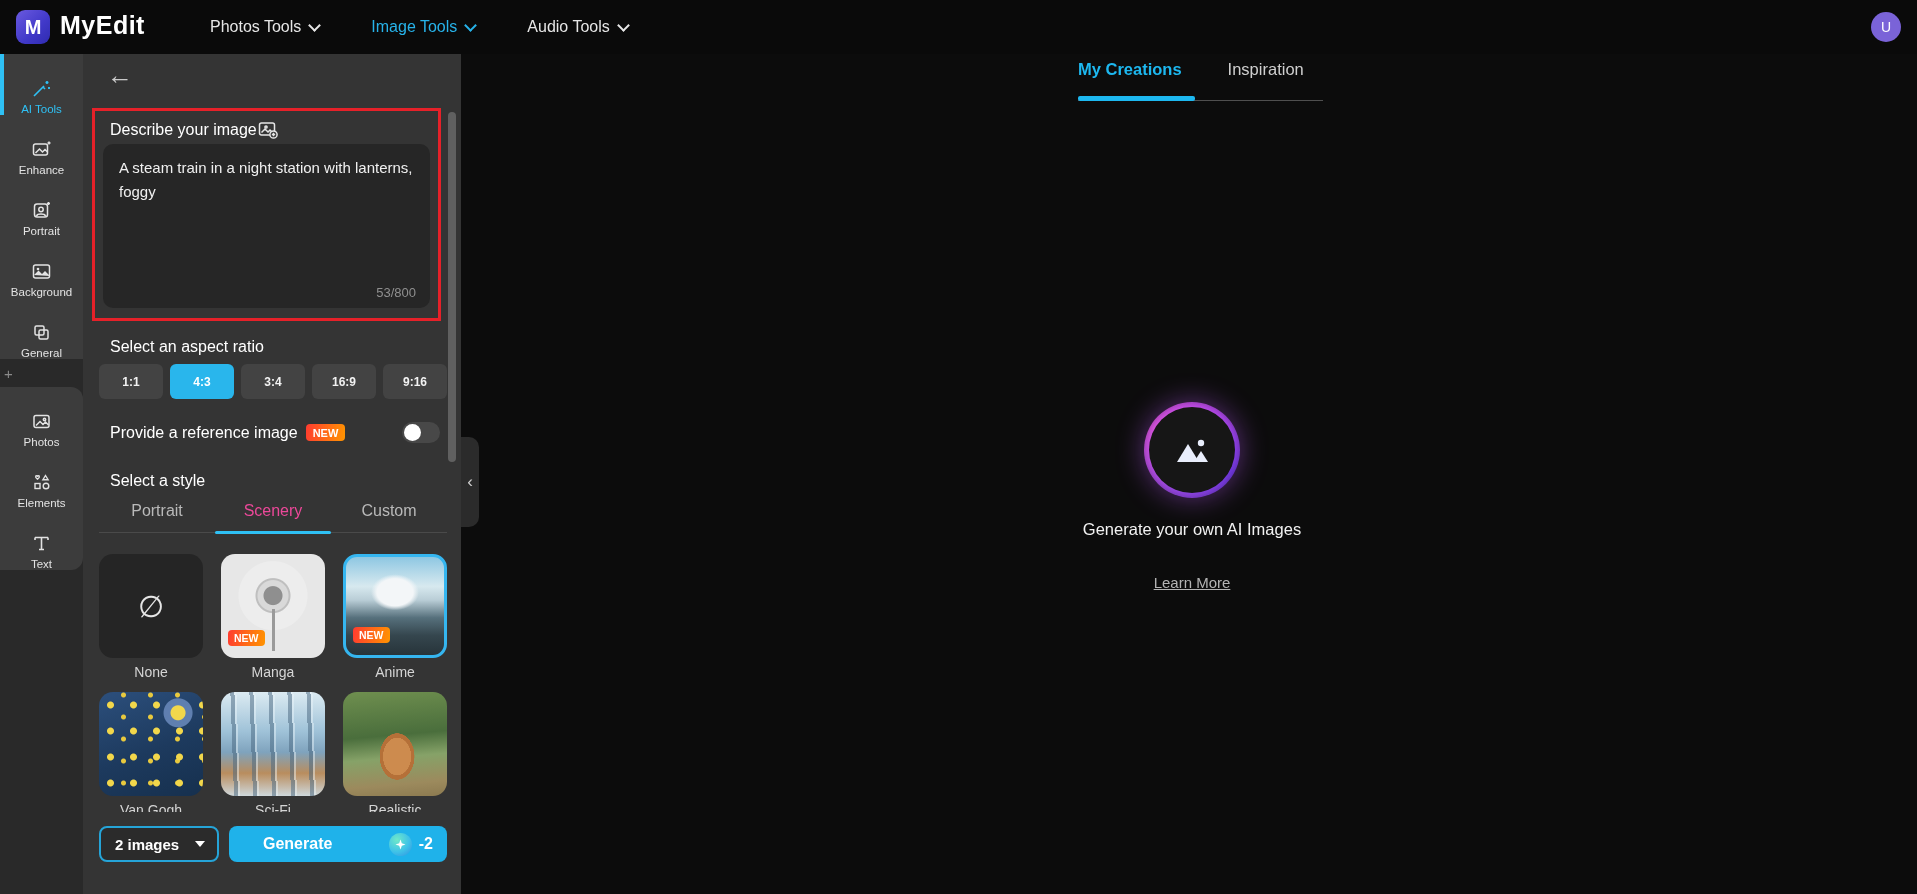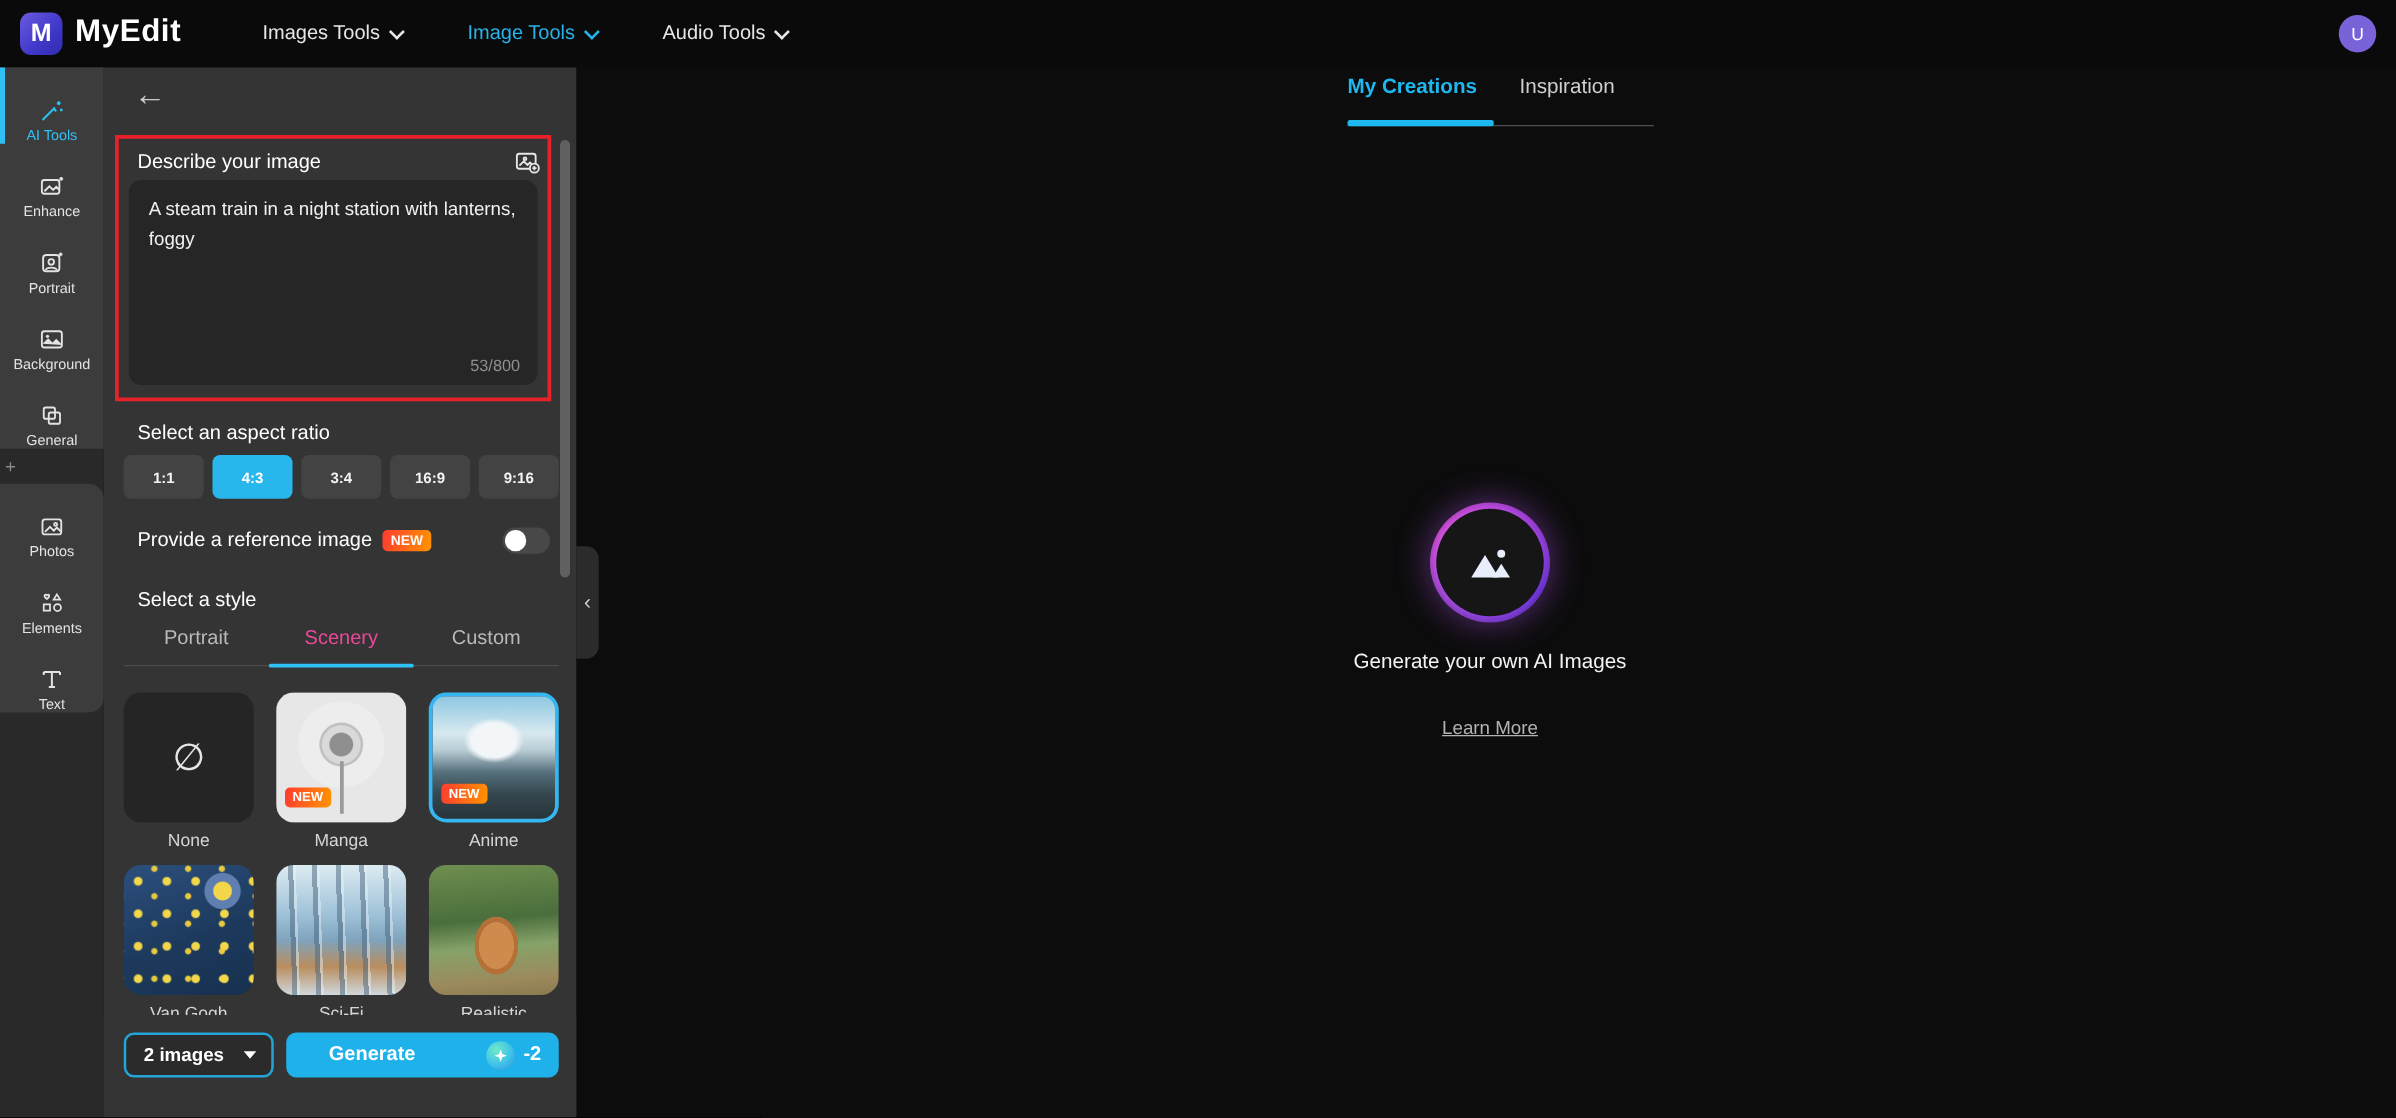--- a/index.html
+++ b/index.html
@@ -33,21 +33,21 @@
   .side-item.active svg{stroke:#2fc1f5;}
   .side-item.active::before{content:"";position:absolute;left:0;top:0;width:4px;height:100%;background:#2fc1f5;}
   .side-gap{height:28px;display:flex;align-items:center;}
   .plus-glyph{color:#8a8a8a;font-size:15px;margin-left:4px;}
 
   
   .panel{position:absolute;left:83px;top:54px;width:378px;height:840px;background:#343434;}
   .back-arrow{position:absolute;left:24px;top:6px;font-size:26px;color:#c9c9c9;cursor:pointer;}
 
   .prompt-highlight{position:absolute;left:9px;top:54px;width:343px;height:207px;border:3px solid #e62129;}
-  .prompt-label-row{position:absolute;left:15px;top:8px;right:5px;display:flex;justify-content:space-between;align-items:center;}
+  .prompt-label-row{position:absolute;left:15px;top:8px;right:5px;display:flex;align-items:center;}
   .prompt-label{font-size:16px;color:#fff;}
   .prompt-box{position:absolute;left:8px;top:33px;width:327px;height:164px;background:#262626;border-radius:10px;}
   .prompt-box textarea{width:100%;height:126px;box-sizing:border-box;background:transparent;border:none;outline:none;
         resize:none;color:#f0f0f0;font-size:15px;line-height:1.6;padding:12px 16px;font-family:"Liberation Sans",sans-serif;}
   .prompt-counter{position:absolute;right:14px;bottom:8px;font-size:13px;color:#8f8f8f;}
 
   .section-label{position:absolute;left:27px;font-size:16px;color:#fff;}
   .ratio-row{position:absolute;left:16px;top:310px;width:348px;display:flex;gap:7px;}
   .ratio-btn{width:64px;height:35px;border-radius:6px;background:#434343;color:#f2f2f2;font-size:12px;
              font-weight:bold;display:flex;align-items:center;justify-content:center;cursor:pointer;}
@@ -105,21 +105,21 @@
       background:radial-gradient(circle at 35% 30%,#6fe9c9 0%,#3fc2e8 55%,#2f8fe0 100%);
       display:flex;align-items:center;justify-content:center;}
   .credits{font-size:16px;font-weight:bold;color:#fff;margin-left:7px;margin-right:14px;}
 
   .panel-scrollbar{position:absolute;left:365px;top:58px;width:8px;height:350px;border-radius:4px;background:#606060;cursor:pointer;}
   .collapse-tab{position:absolute;left:461px;top:437px;width:18px;height:90px;background:#2b2b2b;
       border-radius:0 10px 10px 0;display:flex;align-items:center;justify-content:center;cursor:pointer;}
   .collapse-tab span{color:#d0d0d0;font-size:17px;}
 
   
-  .main-tabs{position:absolute;left:1078px;top:60px;display:flex;gap:34px;}
+  .main-tabs{position:absolute;left:1078px;top:60px;display:flex;gap:46px;}
   .main-tab{font-size:16.5px;color:#cfcfcf;cursor:pointer;}
   .main-tab.active{color:#1db8f0;font-weight:bold;}
   .main-tab-hairline{position:absolute;left:1078px;top:100px;width:245px;height:1px;background:#4f4f4f;}
   .main-tab-underline{position:absolute;left:1078px;top:96px;width:117px;height:5px;background:#1db8f0;border-radius:2px;}
 
   .empty-ring{position:absolute;left:1144px;top:402px;width:96px;height:96px;border-radius:50%;
       background:conic-gradient(from 210deg,#a44df0,#e85af0,#c04df8,#7a3df0,#a44df0);
       box-shadow:0 0 28px rgba(190,90,255,.45), inset 0 0 12px rgba(0,0,0,.4);
       display:flex;align-items:center;justify-content:center;}
   .empty-ring-inner{width:86px;height:86px;border-radius:50%;background:#161616;
@@ -133,21 +133,21 @@
 </head>
 <body>
 
 <div class="app">
 
   <div class="navbar">
     <div class="logo">M</div>
     <div class="logo-text">MyEdit</div>
     <div class="nav-menus">
       <div class="nav-item">
-        <span>Images Tools</span>
+        <span>Photos Tools</span>
         <span class="chev"></span>
       </div>
       <div class="nav-item active">
         <span>Image Tools</span>
         <span class="chev"></span>
       </div>
       <div class="nav-item">
         <span>Audio Tools</span>
         <span class="chev"></span>
       </div>

